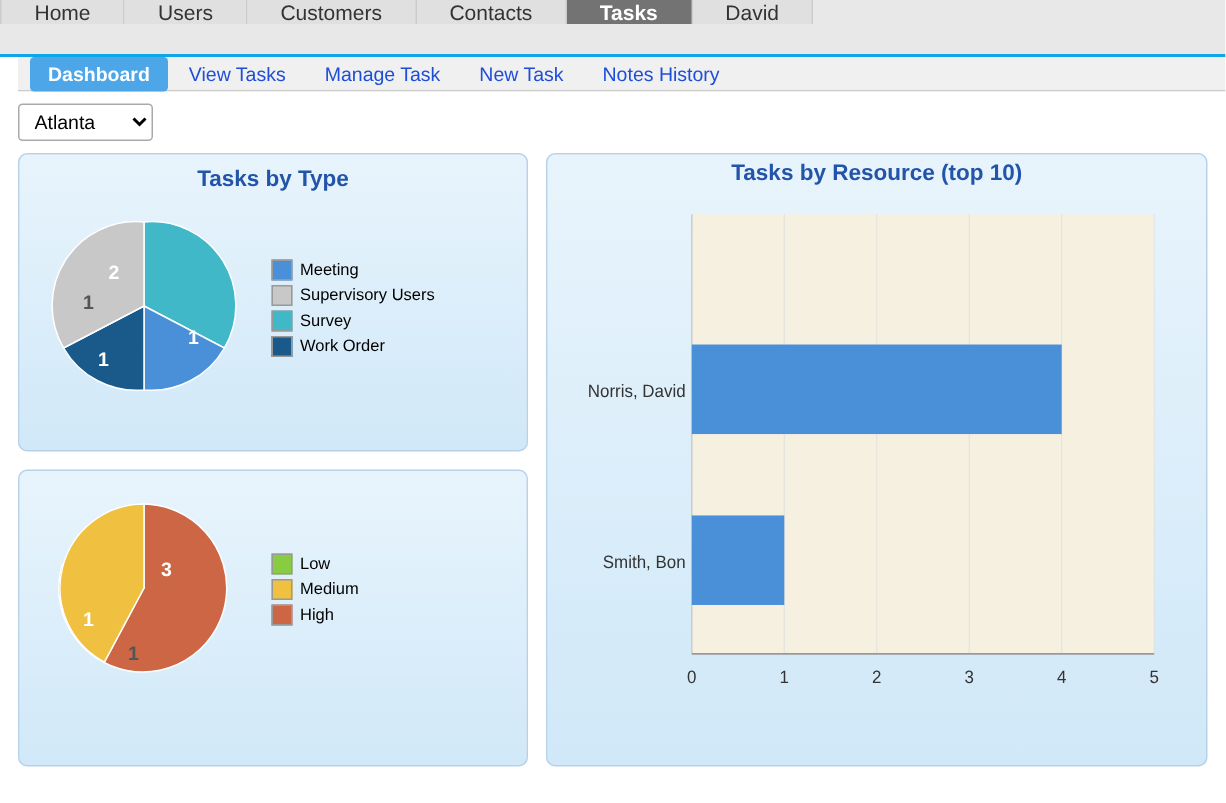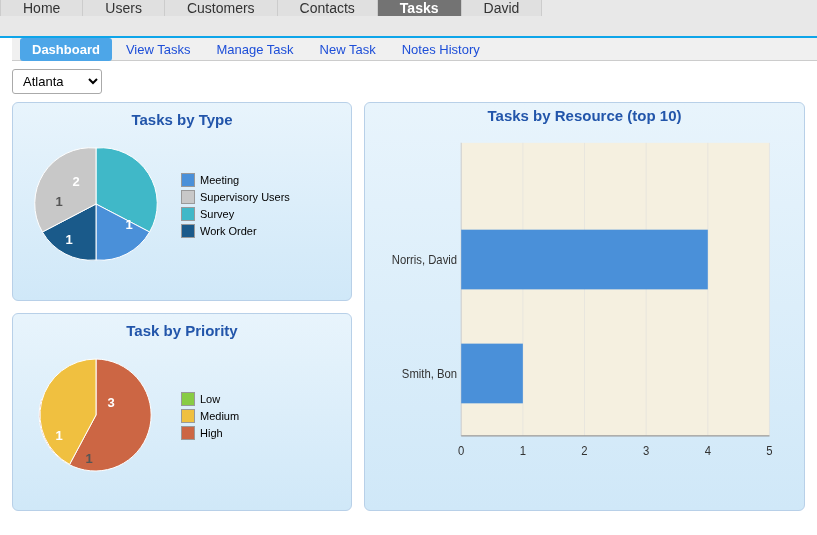--- a/index.html
+++ b/index.html
@@ -204,21 +204,20 @@
           </div>
           <div class="legend-item">
             <div class="legend-color" style="background:#1a5a8a;"></div>
             <span>Work Order</span>
           </div>
         </div>
       </div>
     </div>
 
     <div class="chart-card">
-      <div class="chart-card-title">Task by Priority</div>
       <div class="chart-inner">
         <div class="pie-area">
           <svg width="150" height="140" viewBox="0 0 150 140">
 
             <path d="M75,70 L75,14 A56,56 0 1,1 20.3,54.6 Z" fill="#cc6644" stroke="#fff" stroke-width="1"></path>
 
             <path d="M75,70 L20.3,54.6 A56,56 0 0,1 48.6,119.4 Z" fill="#88cc44" stroke="#fff" stroke-width="1"></path>
 
             <path d="M75,70 L48.6,119.4 A56,56 0 0,1 75,14 Z" fill="#f0c040" stroke="#fff" stroke-width="1"></path>
 

